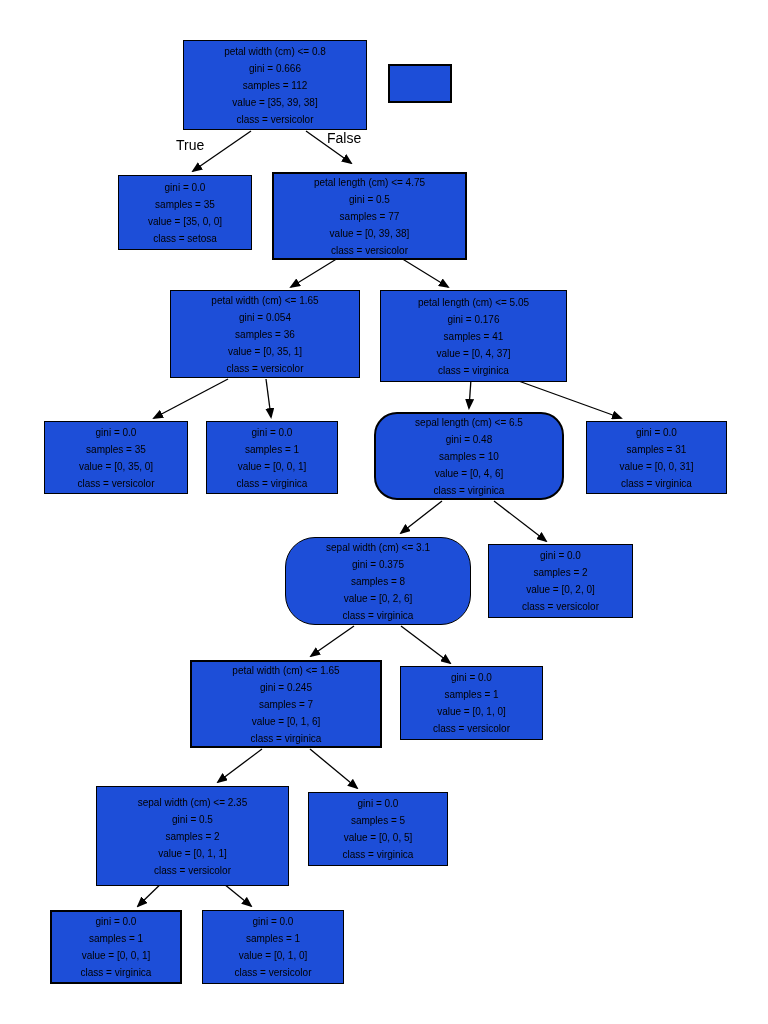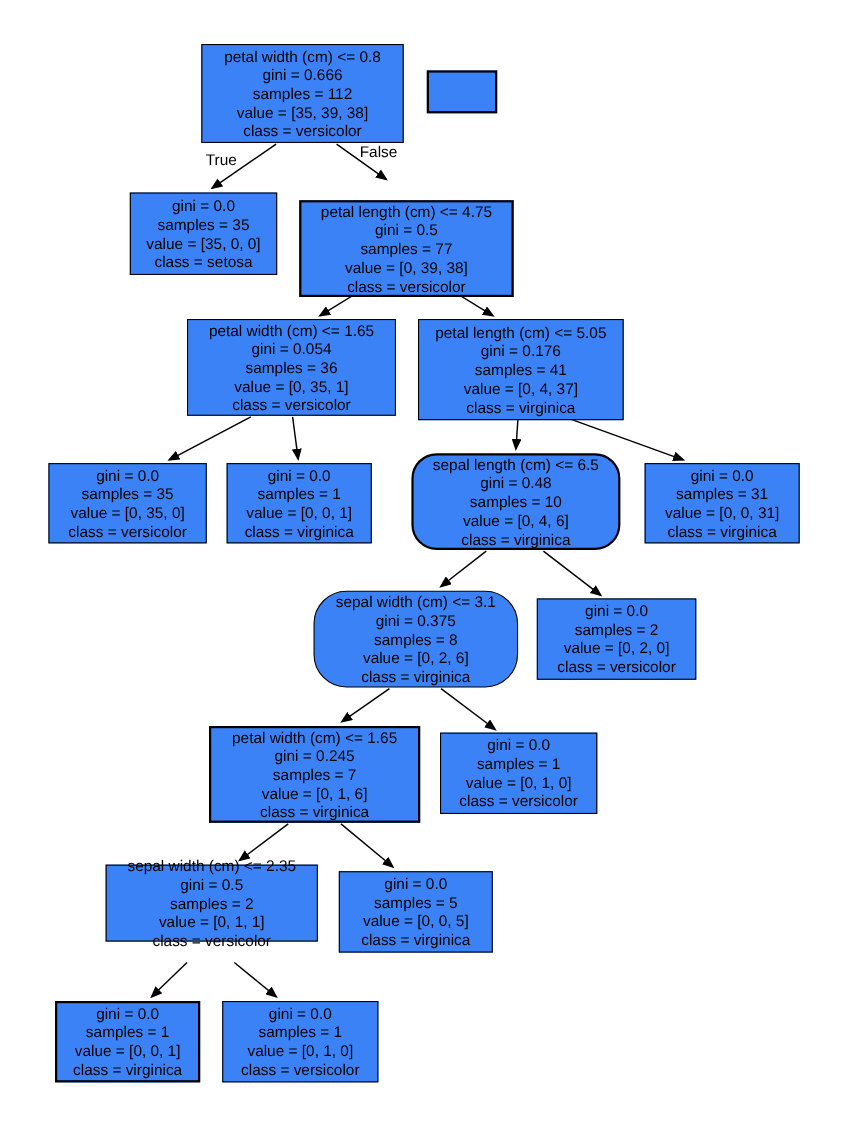--- a/index.html
+++ b/index.html
@@ -2,24 +2,24 @@
 <html><head>
 <meta charset="utf-8">
 <style>
   html,body { margin:0; padding:0; background:#ffffff; }
   .canvas {
     position:relative; width:768px; height:1024px; background:#ffffff;
     font-family:"Liberation Sans", sans-serif; color:#000;
     overflow:hidden;
   }
   .node {
-    position:absolute; background:#3b82f6; border:1px solid #000000;
+    position:absolute; background:#1d4ed8; border:1px solid #000000;
     box-sizing:border-box; display:flex; flex-direction:column;
     justify-content:center; align-items:center;
-    font-size:14px; line-height:17px; text-align:center; white-space:nowrap;
+    font-size:10px; line-height:17px; text-align:center; white-space:nowrap;
   }
   .node.bold { border-width:2px; }
   .edge-label {
     position:absolute; font-size:14px; line-height:17px; background:#ffffff00;
   }
   svg.edges { position:absolute; left:0; top:0; width:768px; height:1024px; pointer-events:none; }
 </style>
 </head>
 <body>
 
@@ -42,41 +42,41 @@
     <line x1="442" y1="501" x2="401" y2="533" stroke="#000" stroke-width="1.3" marker-end="url(#arrow)"></line>
     <line x1="494" y1="501" x2="546" y2="541" stroke="#000" stroke-width="1.3" marker-end="url(#arrow)"></line>
     <line x1="354" y1="626" x2="311" y2="656" stroke="#000" stroke-width="1.3" marker-end="url(#arrow)"></line>
     <line x1="401" y1="626" x2="450" y2="663" stroke="#000" stroke-width="1.3" marker-end="url(#arrow)"></line>
     <line x1="262" y1="749" x2="218" y2="782" stroke="#000" stroke-width="1.3" marker-end="url(#arrow)"></line>
     <line x1="310" y1="749" x2="357" y2="788" stroke="#000" stroke-width="1.3" marker-end="url(#arrow)"></line>
     <line x1="170" y1="875" x2="138" y2="906" stroke="#000" stroke-width="1.3" marker-end="url(#arrow)"></line>
     <line x1="213" y1="875" x2="251" y2="906" stroke="#000" stroke-width="1.3" marker-end="url(#arrow)"></line>
   </svg>
 
-  <span class="edge-label" style="left:187px; top:137px;">True</span>
+  <span class="edge-label" style="left:176px; top:137px;">True</span>
   <span class="edge-label" style="left:327px; top:130px;">False</span>
 
   <div class="node" style="left:183px; top:40px; width:184px; height:90px;">
     <div>petal width (cm) &lt;= 0.8</div>
     <div>gini = 0.666</div>
     <div>samples = 112</div>
     <div>value = [35, 39, 38]</div>
     <div>class = versicolor</div>
   </div>
 
   <div class="node bold" style="left:388px; top:64px; width:64px; height:39px;"></div>
 
   <div class="node" style="left:118px; top:175px; width:134px; height:75px;">
     <div>gini = 0.0</div>
     <div>samples = 35</div>
     <div>value = [35, 0, 0]</div>
     <div>class = setosa</div>
   </div>
 
-  <div class="node bold" style="left:272px; top:182px; width:195px; height:88px;">
+  <div class="node bold" style="left:272px; top:172px; width:195px; height:88px;">
     <div>petal length (cm) &lt;= 4.75</div>
     <div>gini = 0.5</div>
     <div>samples = 77</div>
     <div>value = [0, 39, 38]</div>
     <div>class = versicolor</div>
   </div>
 
   <div class="node" style="left:170px; top:290px; width:190px; height:88px;">
     <div>petal width (cm) &lt;= 1.65</div>
     <div>gini = 0.054</div>
@@ -145,21 +145,21 @@
     <div>class = virginica</div>
   </div>
 
   <div class="node" style="left:400px; top:666px; width:143px; height:74px;">
     <div>gini = 0.0</div>
     <div>samples = 1</div>
     <div>value = [0, 1, 0]</div>
     <div>class = versicolor</div>
   </div>
 
-  <div class="node" style="left:96px; top:786px; width:193px; height:70px;align-items:center;">
+  <div class="node" style="left:96px; top:786px; width:193px; height:100px;align-items:center;">
     <div>sepal width (cm) &lt;= 2.35</div>
     <div>gini = 0.5</div>
     <div>samples = 2</div>
     <div>value = [0, 1, 1]</div>
     <div>class = versicolor</div>
   </div>
 
   <div class="node" style="left:308px; top:792px; width:140px; height:74px;">
     <div>gini = 0.0</div>
     <div>samples = 5</div>

